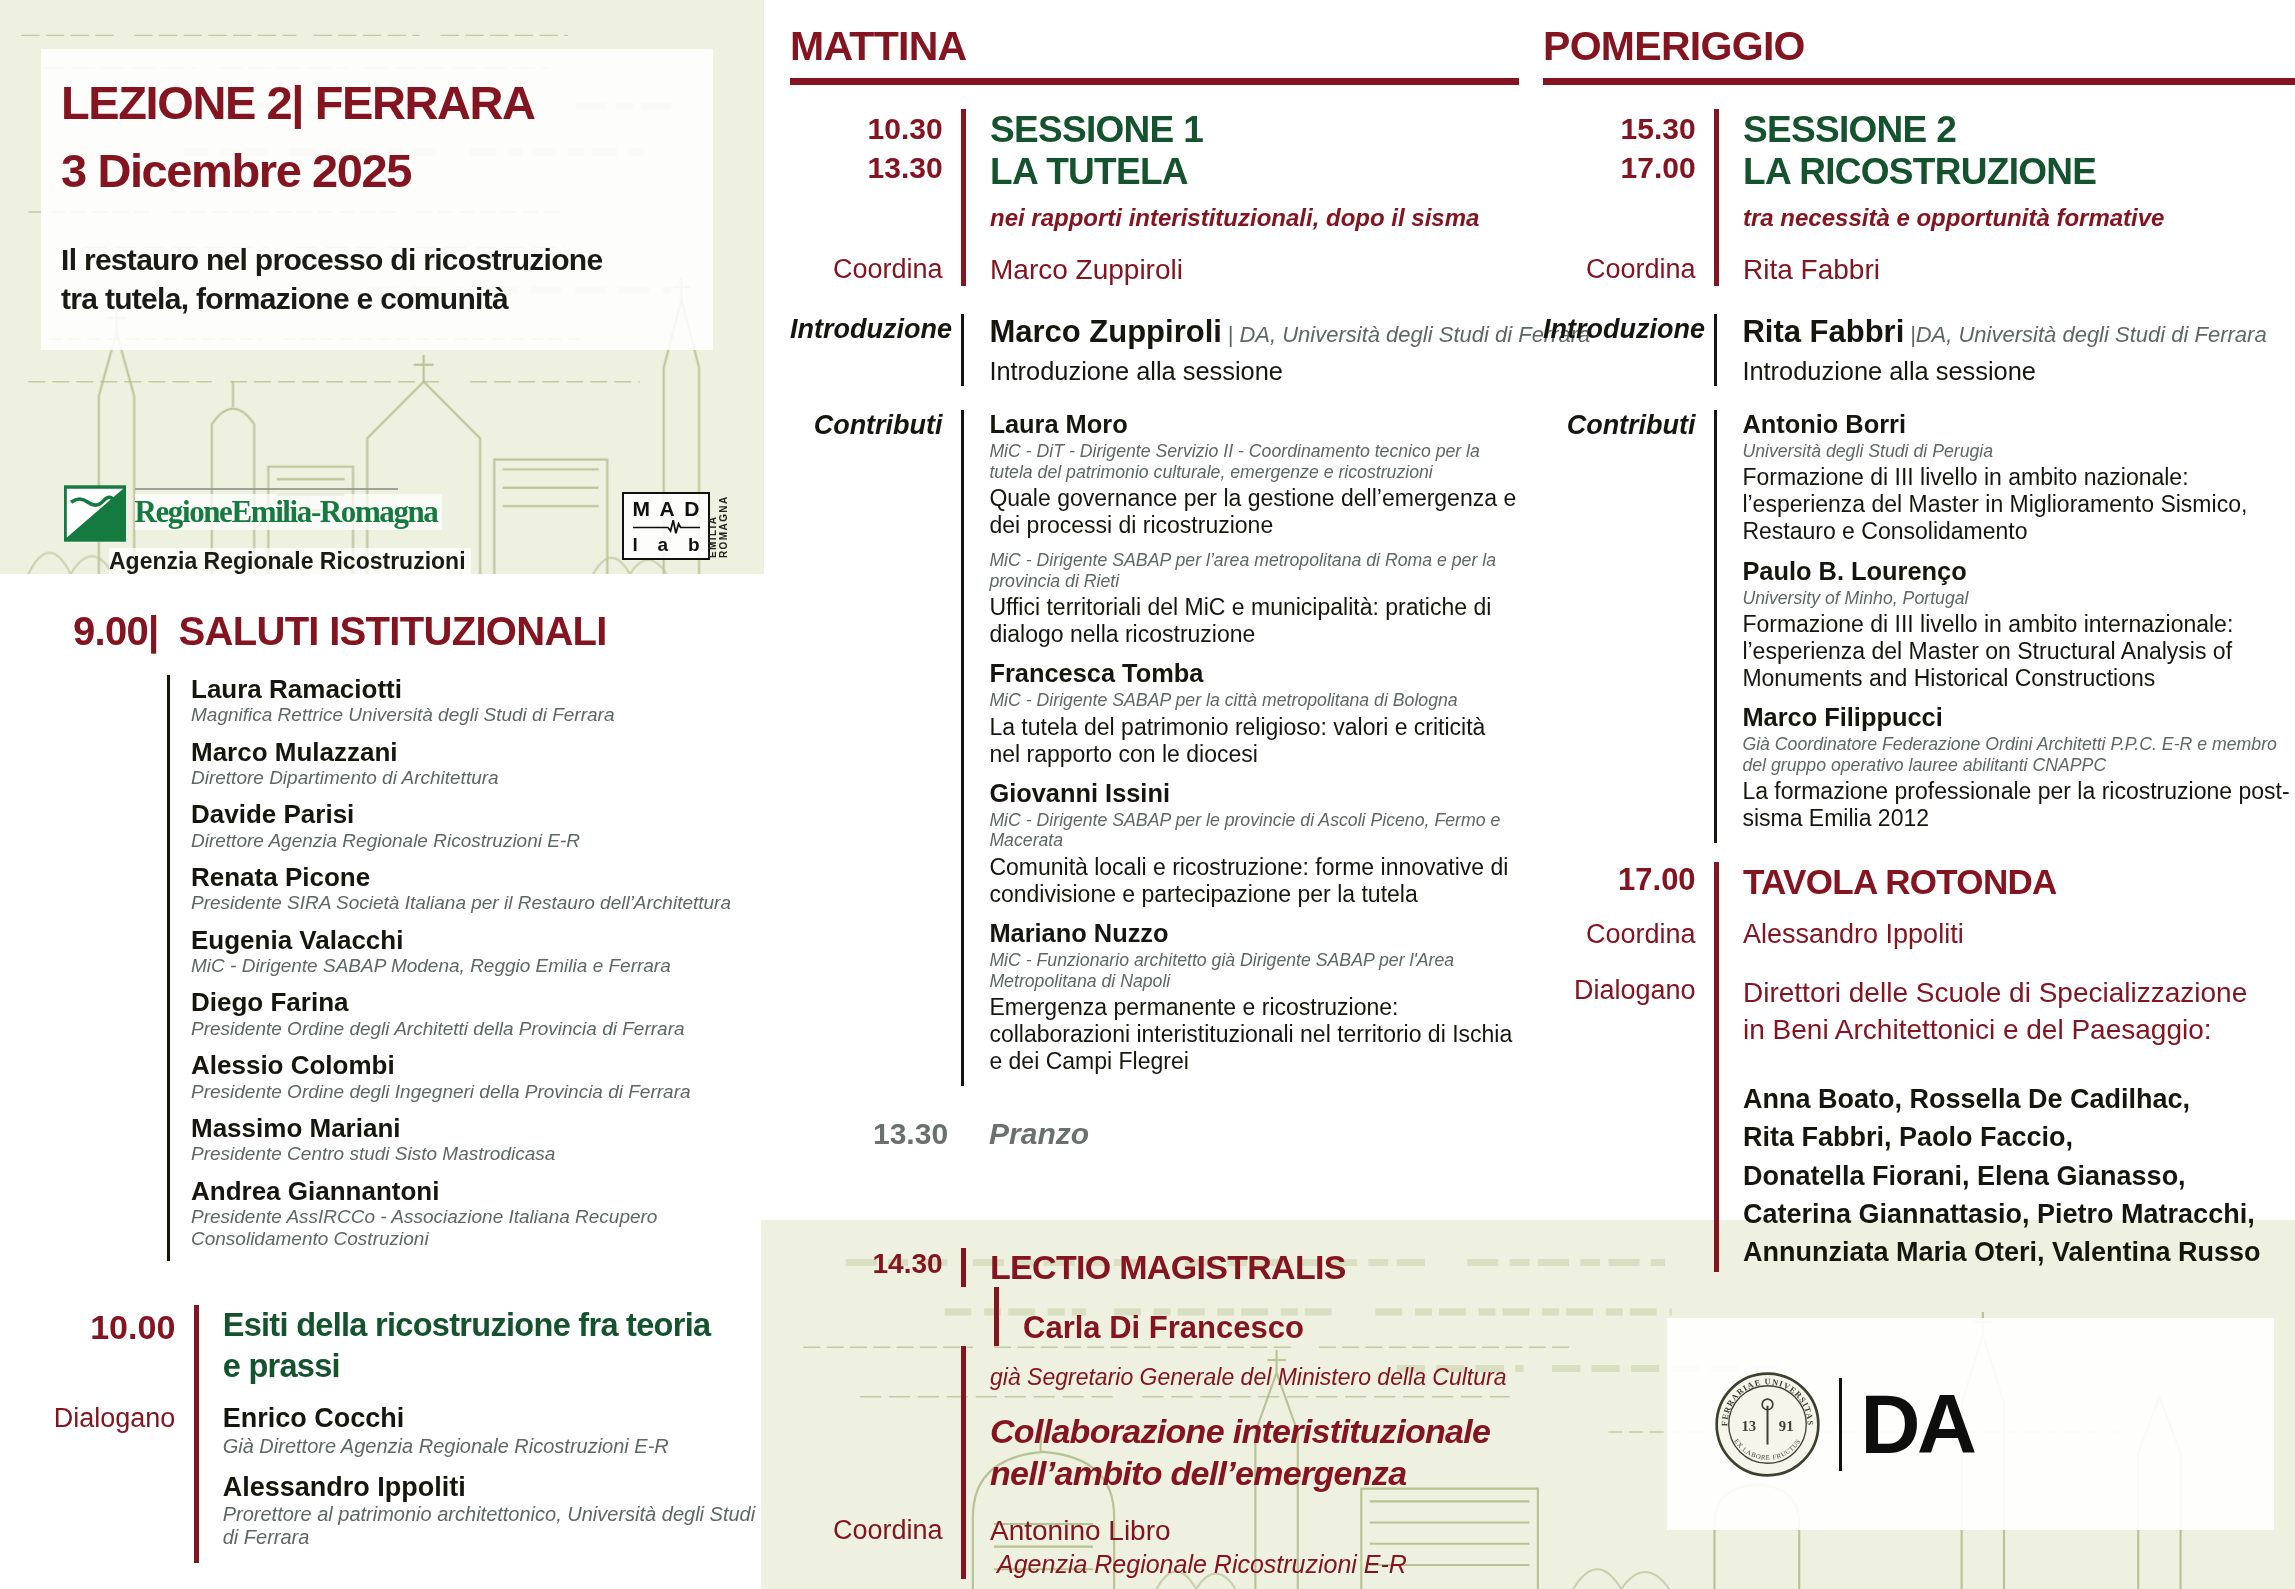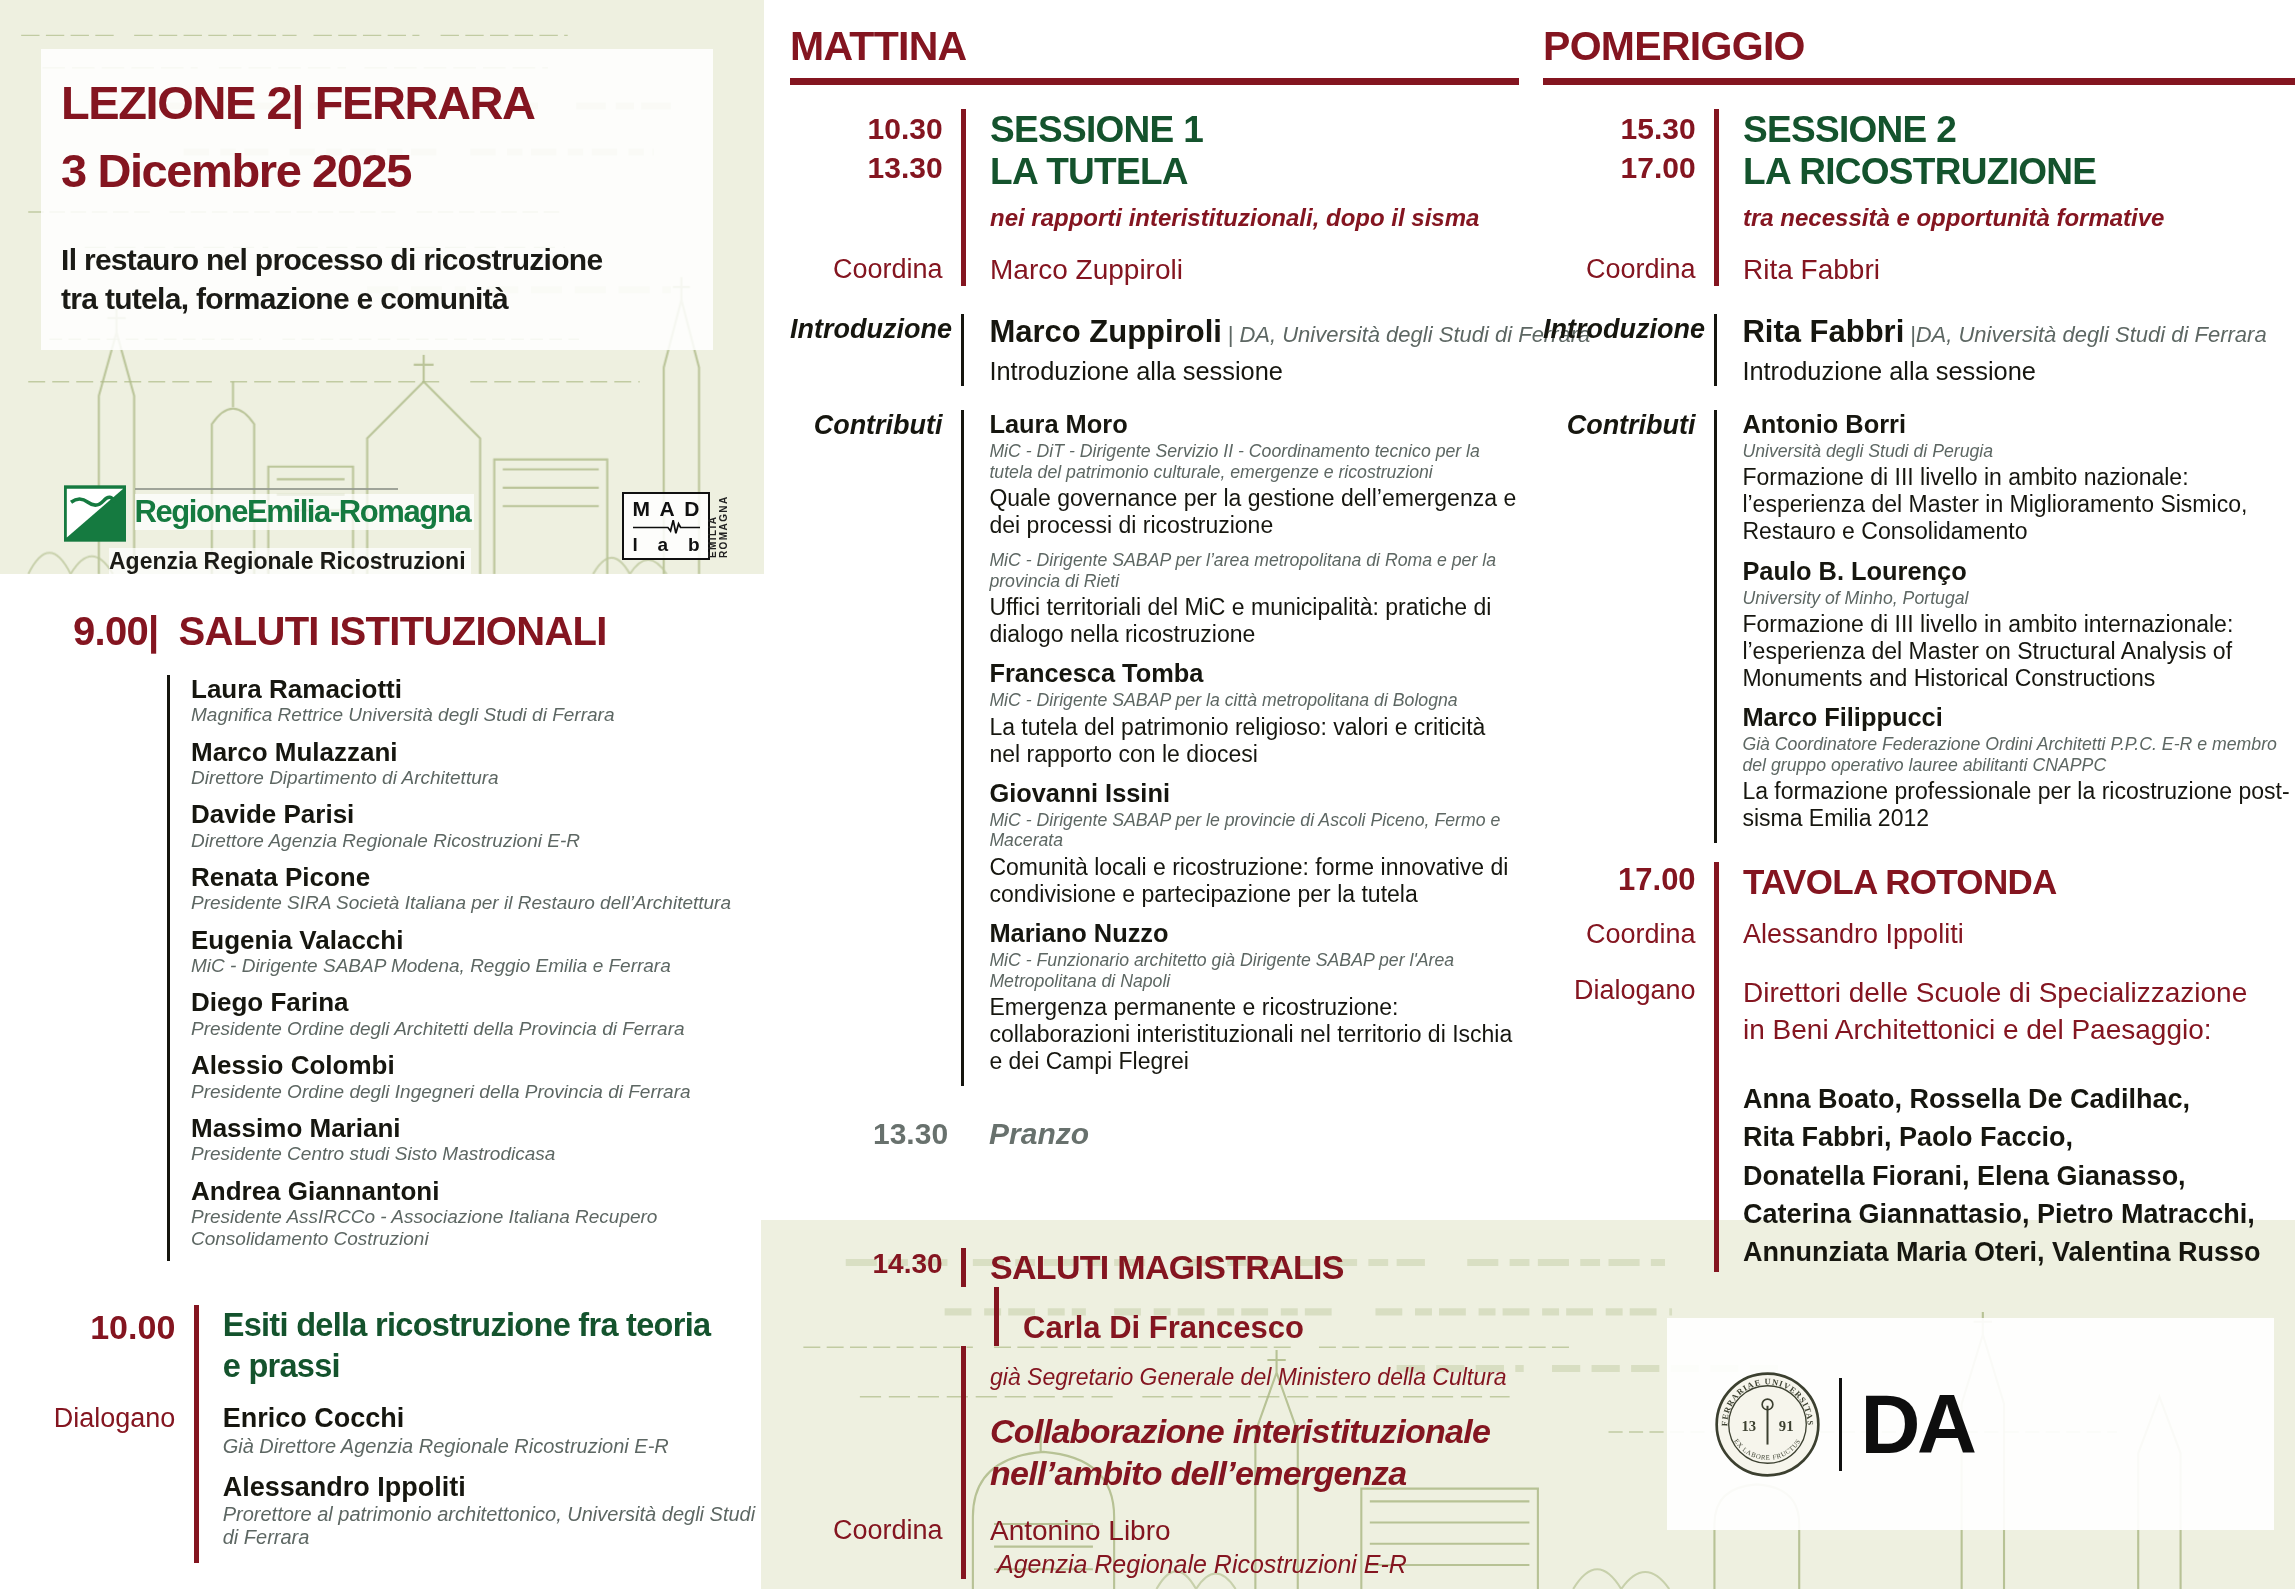--- a/index.html
+++ b/index.html
@@ -13,21 +13,21 @@
   
   .title-box{left:41px;top:49px;width:672px;background:rgba(255,255,255,.86);padding:28px 24px 32.5px 20px;box-sizing:border-box;}
   .ev-title{font-size:47px;font-weight:800;color:#841520;letter-spacing:-1.4px;line-height:1.12;}
   .ev-title + .ev-title{margin-top:15.5px;}
   .ev-sub{margin-top:42px;font-size:30px;font-weight:700;color:#1b1b16;line-height:1.3;letter-spacing:-0.7px;}
 
   .logos{left:64px;top:485px;width:692px;height:92px;}
   .rer{display:flex;align-items:flex-start;gap:8.5px;}
   .rer-mark{width:62px;height:57px;flex:0 0 auto;}
   .rer-line{height:2.1px;background:rgba(150,155,145,.9);width:263px;margin:2.8px 0 4.2px;}
-  .rer-word{font-family:Liberation Sans, sans-serif;font-weight:700;font-size:31px;color:#157a40;letter-spacing:-1.4px;background:rgba(255,255,255,.72);padding-right:4.2px;}
+  .rer-word{font-family:Liberation Serif, serif;font-weight:700;font-size:31px;color:#157a40;letter-spacing:-1.4px;background:rgba(255,255,255,.72);padding-right:4.2px;}
   .rer-agency{margin-top:5.7px;font-size:23px;font-weight:700;color:#1b1b16;background:rgba(255,255,255,.72);display:inline-block;padding-right:5.7px;margin-left:45px;}
   .madlab{position:absolute;left:558px;top:7px;width:88px;height:68px;border:2.1px solid #101010;background:rgba(255,255,255,.85);
           display:flex;flex-direction:column;justify-content:space-between;padding:4.2px 8.5px;box-sizing:border-box;}
   .mad-row{display:flex;justify-content:space-between;font-weight:800;font-size:21px;line-height:1;color:#101010;}
   .mad-row.lab{font-weight:600;font-size:19px;}
   .mad-wave{height:20px;width:100%;}
   .mad-side{position:absolute;right:-21px;top:0px;writing-mode:vertical-rl;transform:rotate(180deg);
             font-size:10px;letter-spacing:1.4px;color:#222;text-transform:uppercase;font-weight:600;}
 
   
@@ -341,21 +341,21 @@
         </div>
     </div>
 
     <div class="pranzo">
       <span class="p-time">13.30</span>
       <span class="p-label">Pranzo</span>
     </div>
 
     <div class="block-grid lectio-grid">
       <div class="g-label lec-time">14.30</div>
-      <div class="bl-maroon lec-title">SALUTI MAGISTRALIS</div>
+      <div class="bl-maroon lec-title">LECTIO MAGISTRALIS</div>
       <div class="g-label"></div>
       <div class="bl-maroon lec-speaker">Carla Di Francesco</div>
       <div class="g-label"></div>
       <div class="bl-maroon lec-role">già Segretario Generale del Ministero della Cultura</div>
       <div class="g-label"></div>
       <div class="bl-maroon lec-talk">
         <div>Collaborazione interistituzionale</div>
         <div>nell’ambito dell’emergenza</div>
       </div>
       <div class="g-label lec-clabel">Coordina</div>

